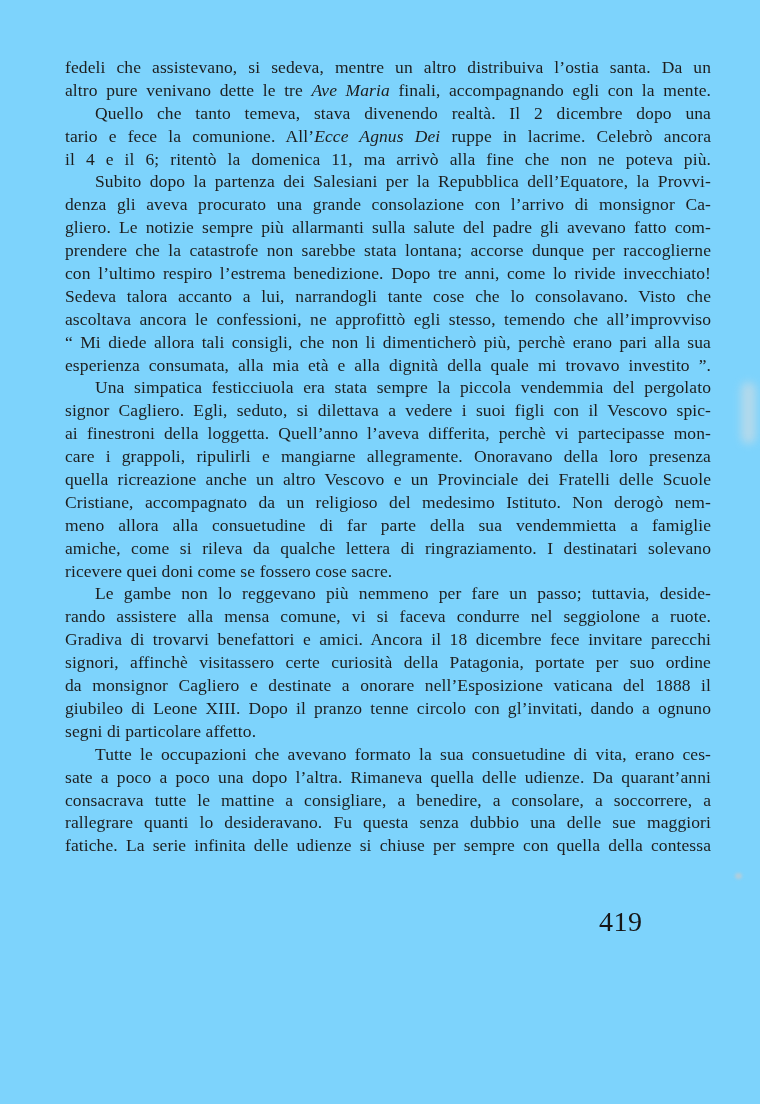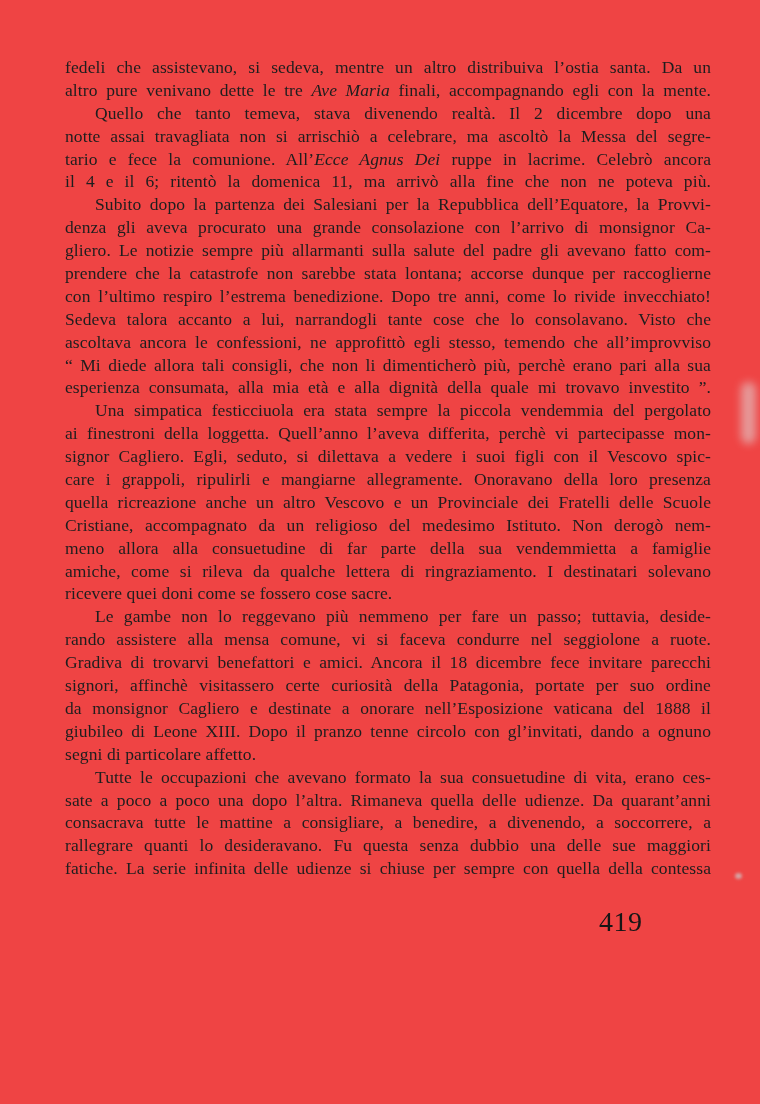--- a/index.html
+++ b/index.html
@@ -1,20 +1,20 @@
 <!DOCTYPE html>
 <html><head>
 <meta charset="utf-8">
 <style>
   html, body { margin: 0; padding: 0; background: #ffffff; }
   .page {
     position: relative;
     width: 760px;
     height: 1104px;
-    background: #ef4444;
+    background: #7dd3fc;
     overflow: hidden;
     font-family: "Liberation Serif", "DejaVu Serif", serif;
     color: #1e1e1e;
   }
   .text-block {
     position: absolute;
     left: 65px;
     top: 56px;
     width: 646px;
   }
@@ -67,59 +67,58 @@
 <body>
 
 <div class="page">
   <div class="text-block">
       <div class="paragraph">
         <div class="line">fedeli che assistevano, si sedeva, mentre un altro distribuiva l’ostia santa. Da un</div>
         <div class="line">altro pure venivano dette le tre <i>Ave Maria</i> finali, accompagnando egli con la mente.</div>
       </div>
       <div class="paragraph">
         <div class="line indent">Quello che tanto temeva, stava divenendo realtà. Il 2 dicembre dopo una</div>
-        <div class="line">notte assai travagliata non si arrischiò a celebrare, ma ascoltò la Messa del segre-</div>
         <div class="line">tario e fece la comunione. All’<i>Ecce Agnus Dei</i> ruppe in lacrime. Celebrò ancora</div>
         <div class="line">il 4 e il 6; ritentò la domenica 11, ma arrivò alla fine che non ne poteva più.</div>
       </div>
       <div class="paragraph">
         <div class="line indent">Subito dopo la partenza dei Salesiani per la Repubblica dell’Equatore, la Provvi-</div>
         <div class="line">denza gli aveva procurato una grande consolazione con l’arrivo di monsignor Ca-</div>
         <div class="line">gliero. Le notizie sempre più allarmanti sulla salute del padre gli avevano fatto com-</div>
         <div class="line">prendere che la catastrofe non sarebbe stata lontana; accorse dunque per raccoglierne</div>
         <div class="line">con l’ultimo respiro l’estrema benedizione. Dopo tre anni, come lo rivide invecchiato!</div>
         <div class="line">Sedeva talora accanto a lui, narrandogli tante cose che lo consolavano. Visto che</div>
         <div class="line">ascoltava ancora le confessioni, ne approfittò egli stesso, temendo che all’improvviso</div>
         <div class="line">“ Mi diede allora tali consigli, che non li dimenticherò più, perchè erano pari alla sua</div>
         <div class="line">esperienza consumata, alla mia età e alla dignità della quale mi trovavo investito ”.</div>
       </div>
       <div class="paragraph">
         <div class="line indent">Una simpatica festicciuola era stata sempre la piccola vendemmia del pergolato</div>
+        <div class="line">signor Cagliero. Egli, seduto, si dilettava a vedere i suoi figli con il Vescovo spic-</div>
         <div class="line">ai finestroni della loggetta. Quell’anno l’aveva differita, perchè vi partecipasse mon-</div>
-        <div class="line">signor Cagliero. Egli, seduto, si dilettava a vedere i suoi figli con il Vescovo spic-</div>
         <div class="line">care i grappoli, ripulirli e mangiarne allegramente. Onoravano della loro presenza</div>
         <div class="line">quella ricreazione anche un altro Vescovo e un Provinciale dei Fratelli delle Scuole</div>
         <div class="line">Cristiane, accompagnato da un religioso del medesimo Istituto. Non derogò nem-</div>
         <div class="line">meno allora alla consuetudine di far parte della sua vendemmietta a famiglie</div>
         <div class="line">amiche, come si rileva da qualche lettera di ringraziamento. I destinatari solevano</div>
         <div class="line short">ricevere quei doni come se fossero cose sacre.</div>
       </div>
       <div class="paragraph">
         <div class="line indent">Le gambe non lo reggevano più nemmeno per fare un passo; tuttavia, deside-</div>
         <div class="line">rando assistere alla mensa comune, vi si faceva condurre nel seggiolone a ruote.</div>
         <div class="line">Gradiva di trovarvi benefattori e amici. Ancora il 18 dicembre fece invitare parecchi</div>
         <div class="line">signori, affinchè visitassero certe curiosità della Patagonia, portate per suo ordine</div>
         <div class="line">da monsignor Cagliero e destinate a onorare nell’Esposizione vaticana del 1888 il</div>
         <div class="line">giubileo di Leone XIII. Dopo il pranzo tenne circolo con gl’invitati, dando a ognuno</div>
         <div class="line short">segni di particolare affetto.</div>
       </div>
       <div class="paragraph">
         <div class="line indent">Tutte le occupazioni che avevano formato la sua consuetudine di vita, erano ces-</div>
         <div class="line">sate a poco a poco una dopo l’altra. Rimaneva quella delle udienze. Da quarant’anni</div>
-        <div class="line">consacrava tutte le mattine a consigliare, a benedire, a divenendo, a soccorrere, a</div>
+        <div class="line">consacrava tutte le mattine a consigliare, a benedire, a consolare, a soccorrere, a</div>
         <div class="line">rallegrare quanti lo desideravano. Fu questa senza dubbio una delle sue maggiori</div>
         <div class="line">fatiche. La serie infinita delle udienze si chiuse per sempre con quella della contessa</div>
       </div>
     </div>
   <div class="page-number">419</div>
   <div class="smudge-streak"></div>
   <div class="smudge-dot"></div>
 </div>
 
 </body></html>

